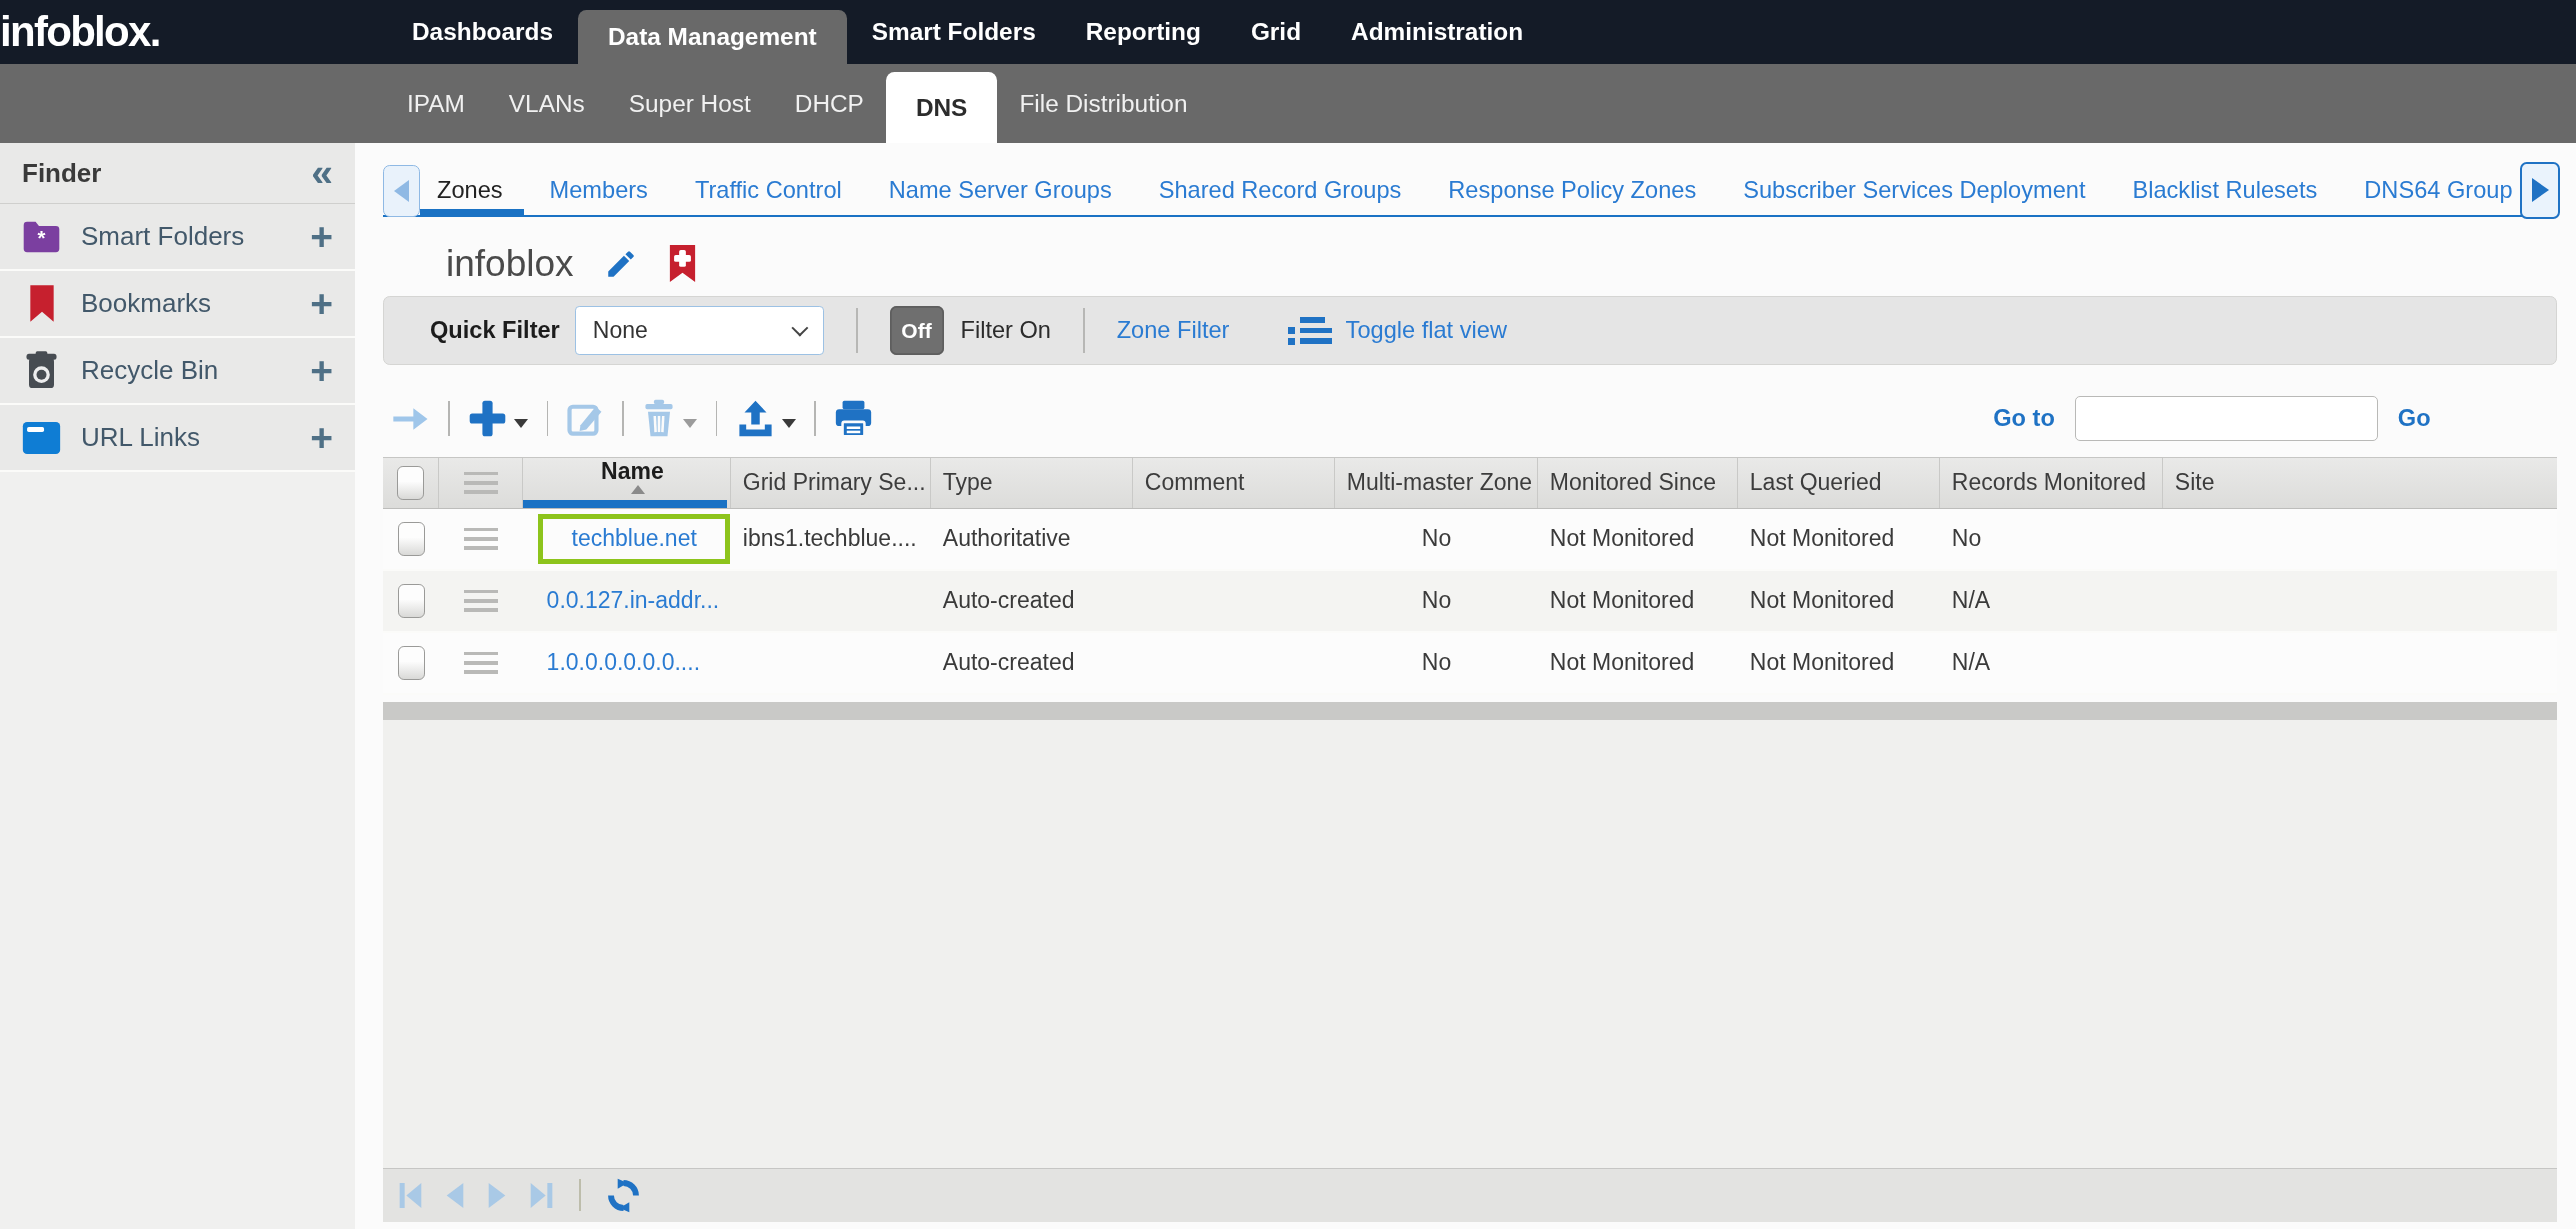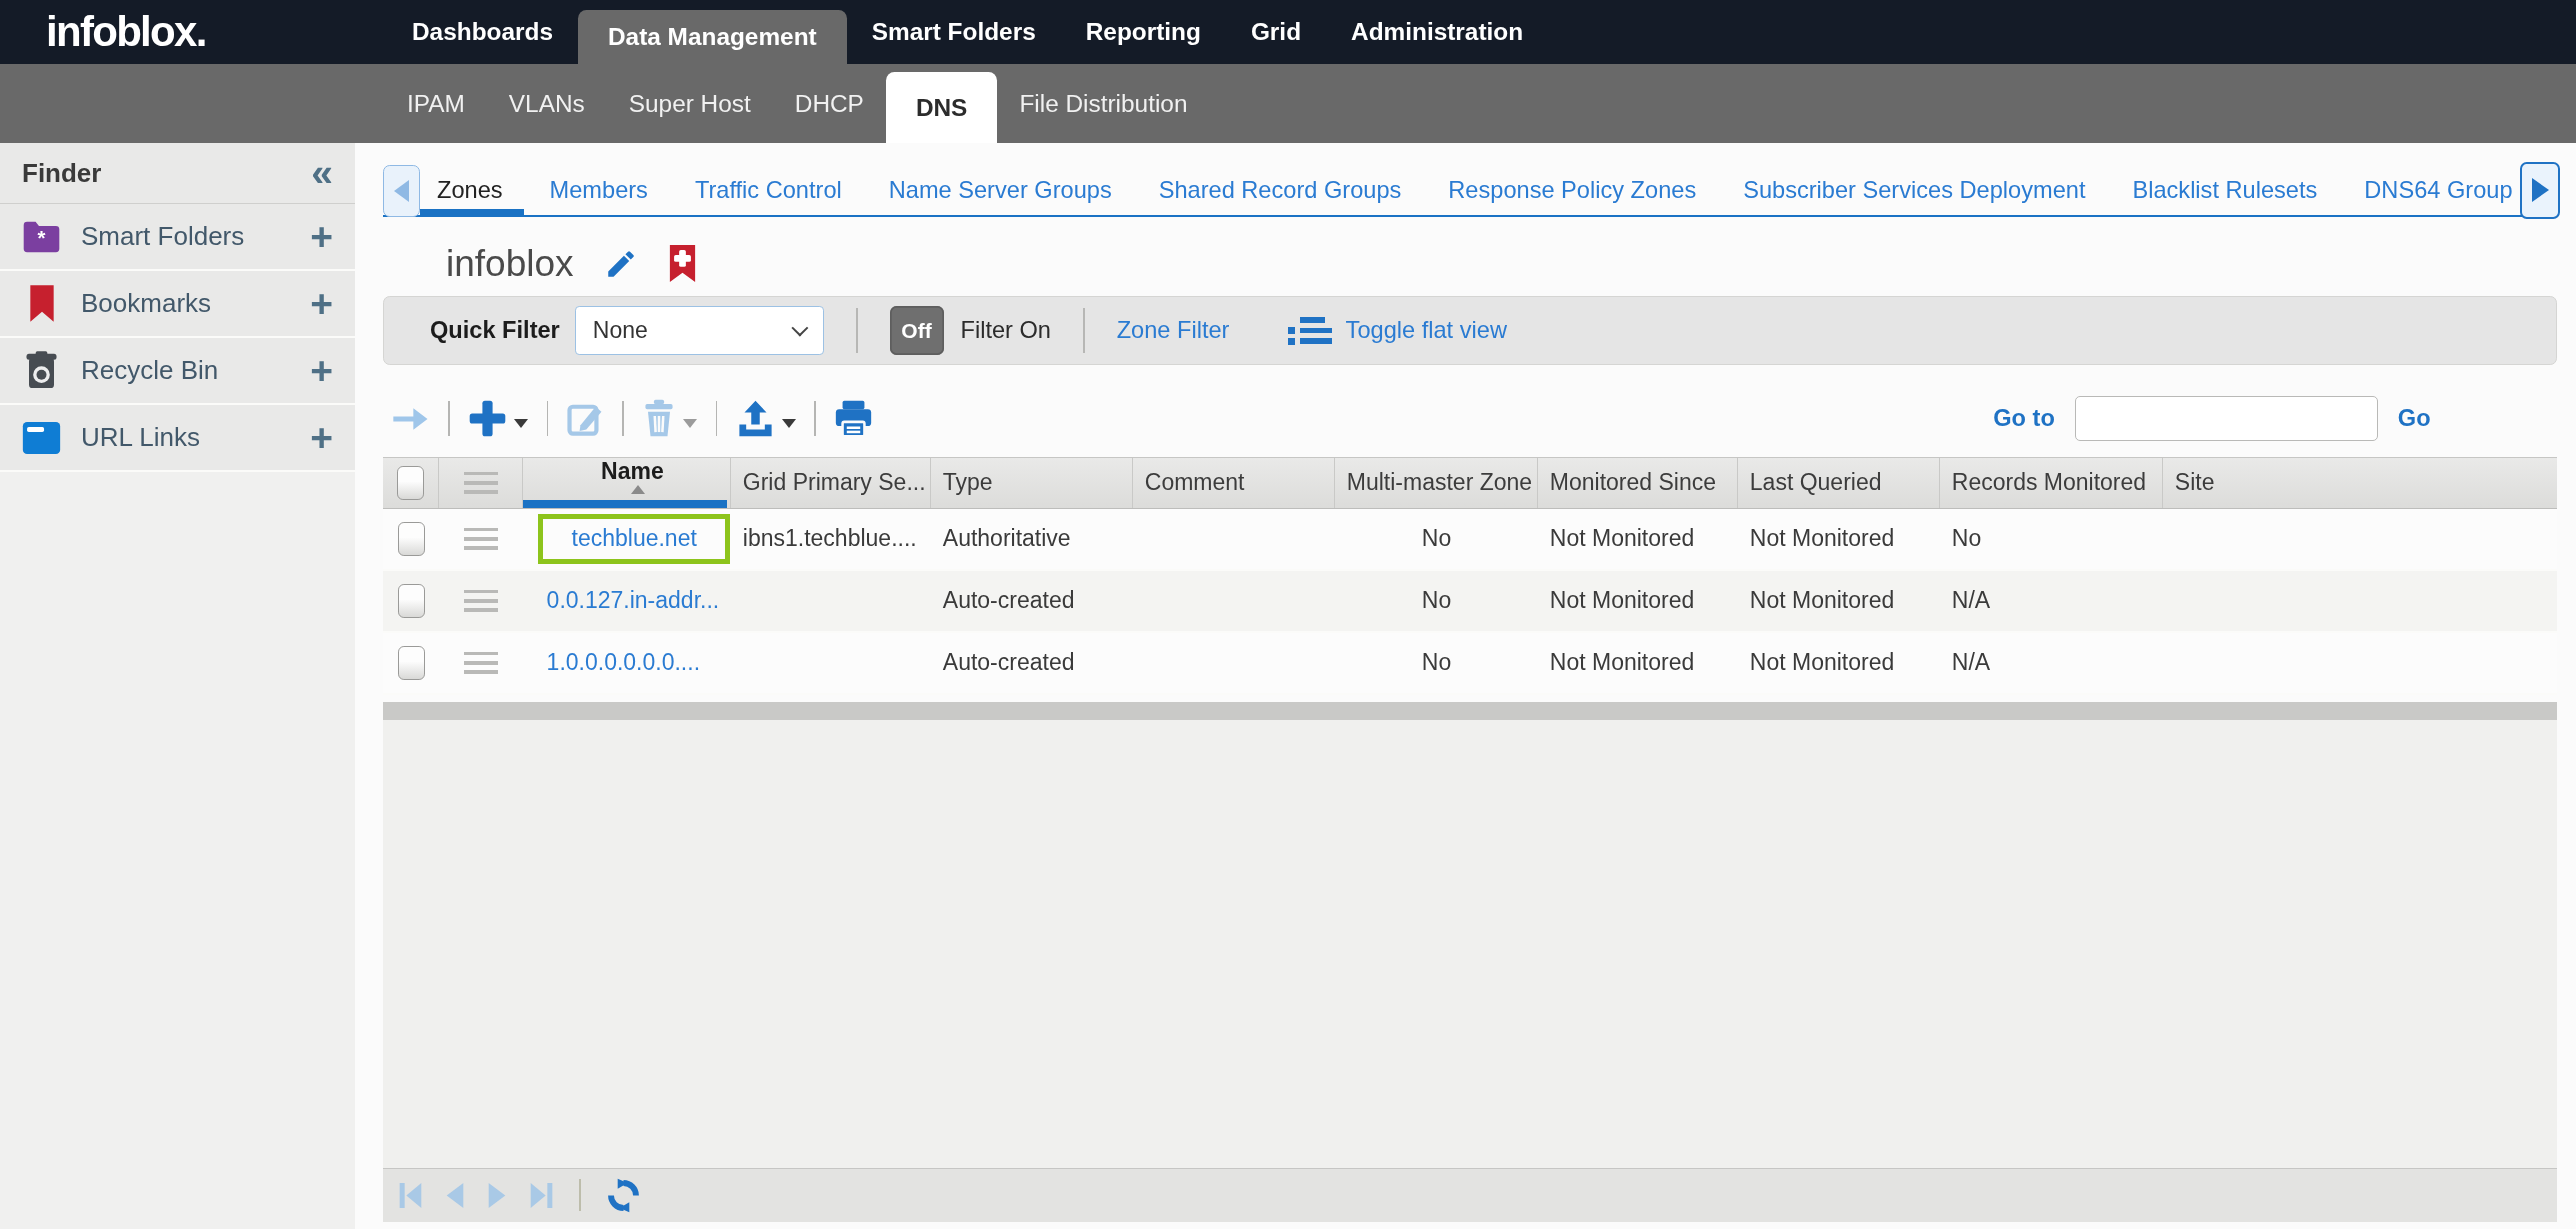--- a/index.html
+++ b/index.html
@@ -1,21 +1,21 @@
 <!DOCTYPE html>
 <html style="font-size:13.5px"><head>
 <meta charset="utf-8">
 <style>
   * { margin:0; padding:0; box-sizing:border-box; }
   html,body { width:2576px; height:1230px; overflow:hidden; background:#ffffff;
     font-family:"Liberation Sans", sans-serif; }
 
   
   #topnav { height:64px; background:#141b27; display:flex; align-items:stretch; }
-  .logo-wrap { width:387px; padding-left:46px; display:flex; align-items:center; }
+  .logo-wrap { width:387px; display:flex; align-items:center; }
   .logo { color:#ffffff; font-size:42px; font-weight:bold; letter-spacing:-1.7px; }
   .top-items { display:flex; align-items:stretch; }
   .top-item { display:flex; align-items:center; padding:0 25px; color:#ffffff;
     font-size:24.4px; font-weight:bold; cursor:pointer; }
   .top-item.active { background:#696969; border-radius:8.4px 8.4px 0 0; margin-top:10px; padding:16px 30px; }
 
   
   #subnav { height:79px; background:#696969; display:flex; align-items:stretch; padding-left:385px; }
   .sub-item { display:flex; align-items:center; padding:0 22px; color:#f1f1f1; font-size:24.4px; cursor:pointer; }
   .sub-item.active { background:#ffffff; color:#2c2c2c; font-weight:bold;

